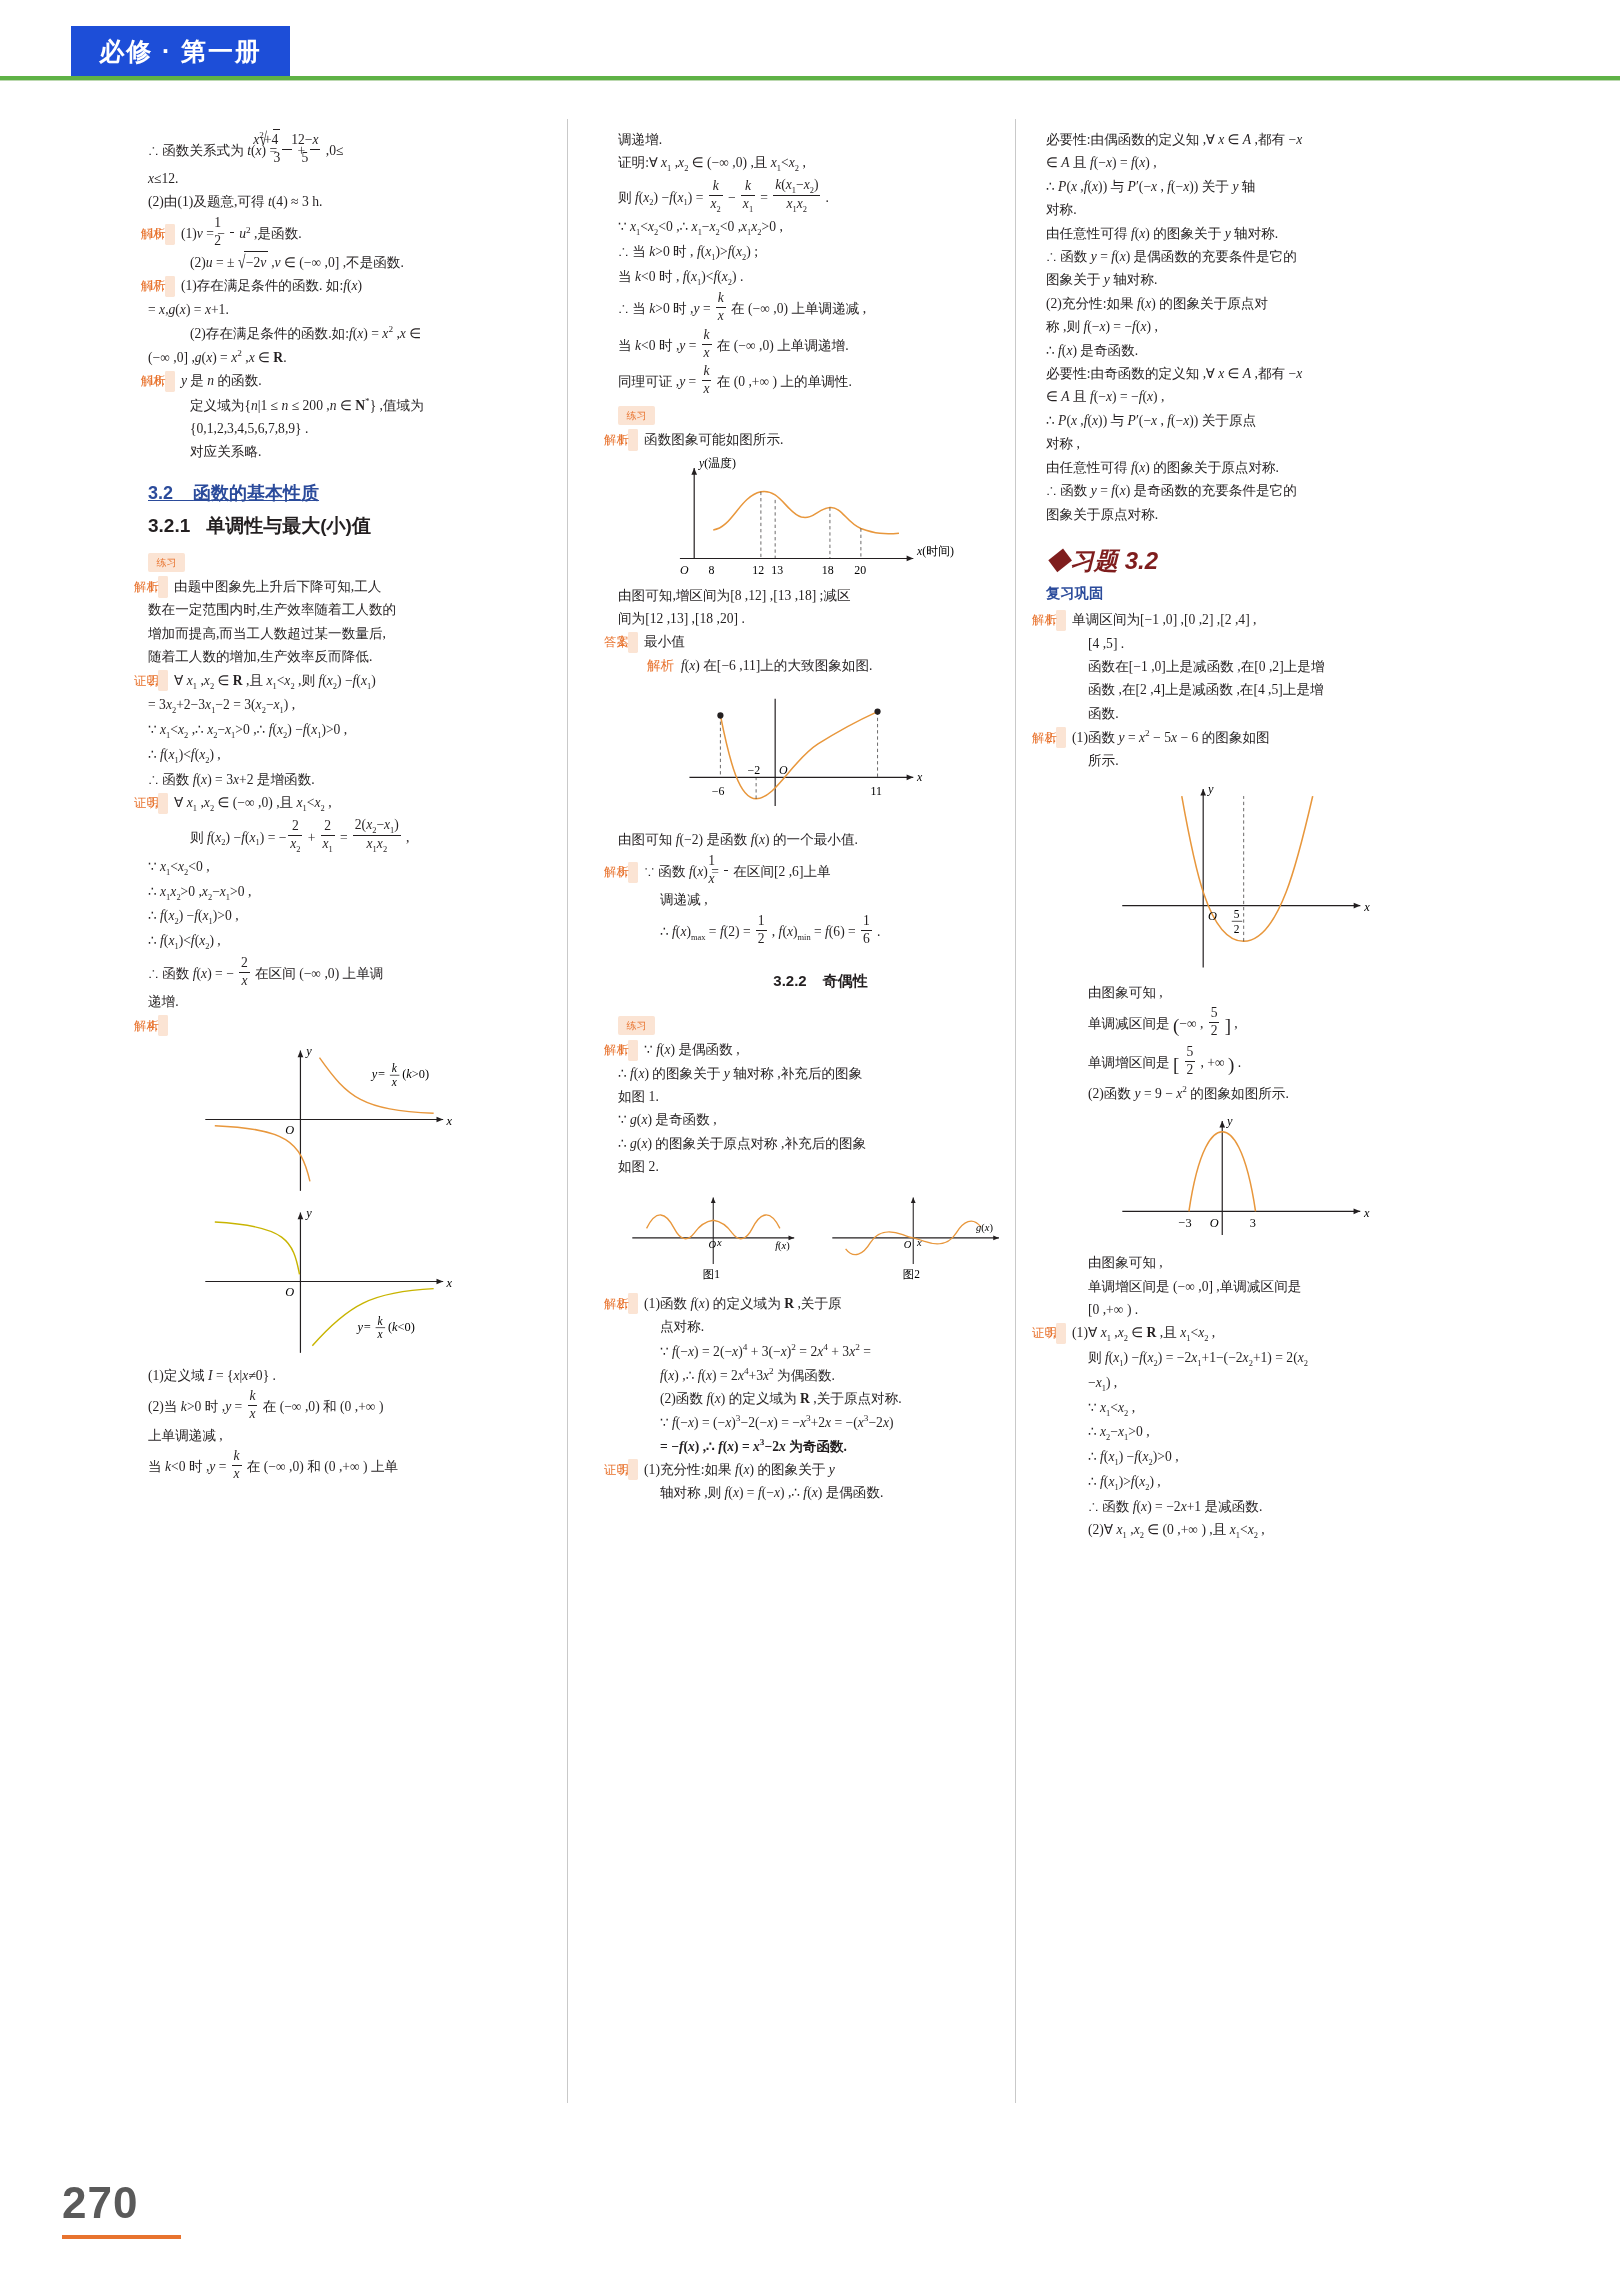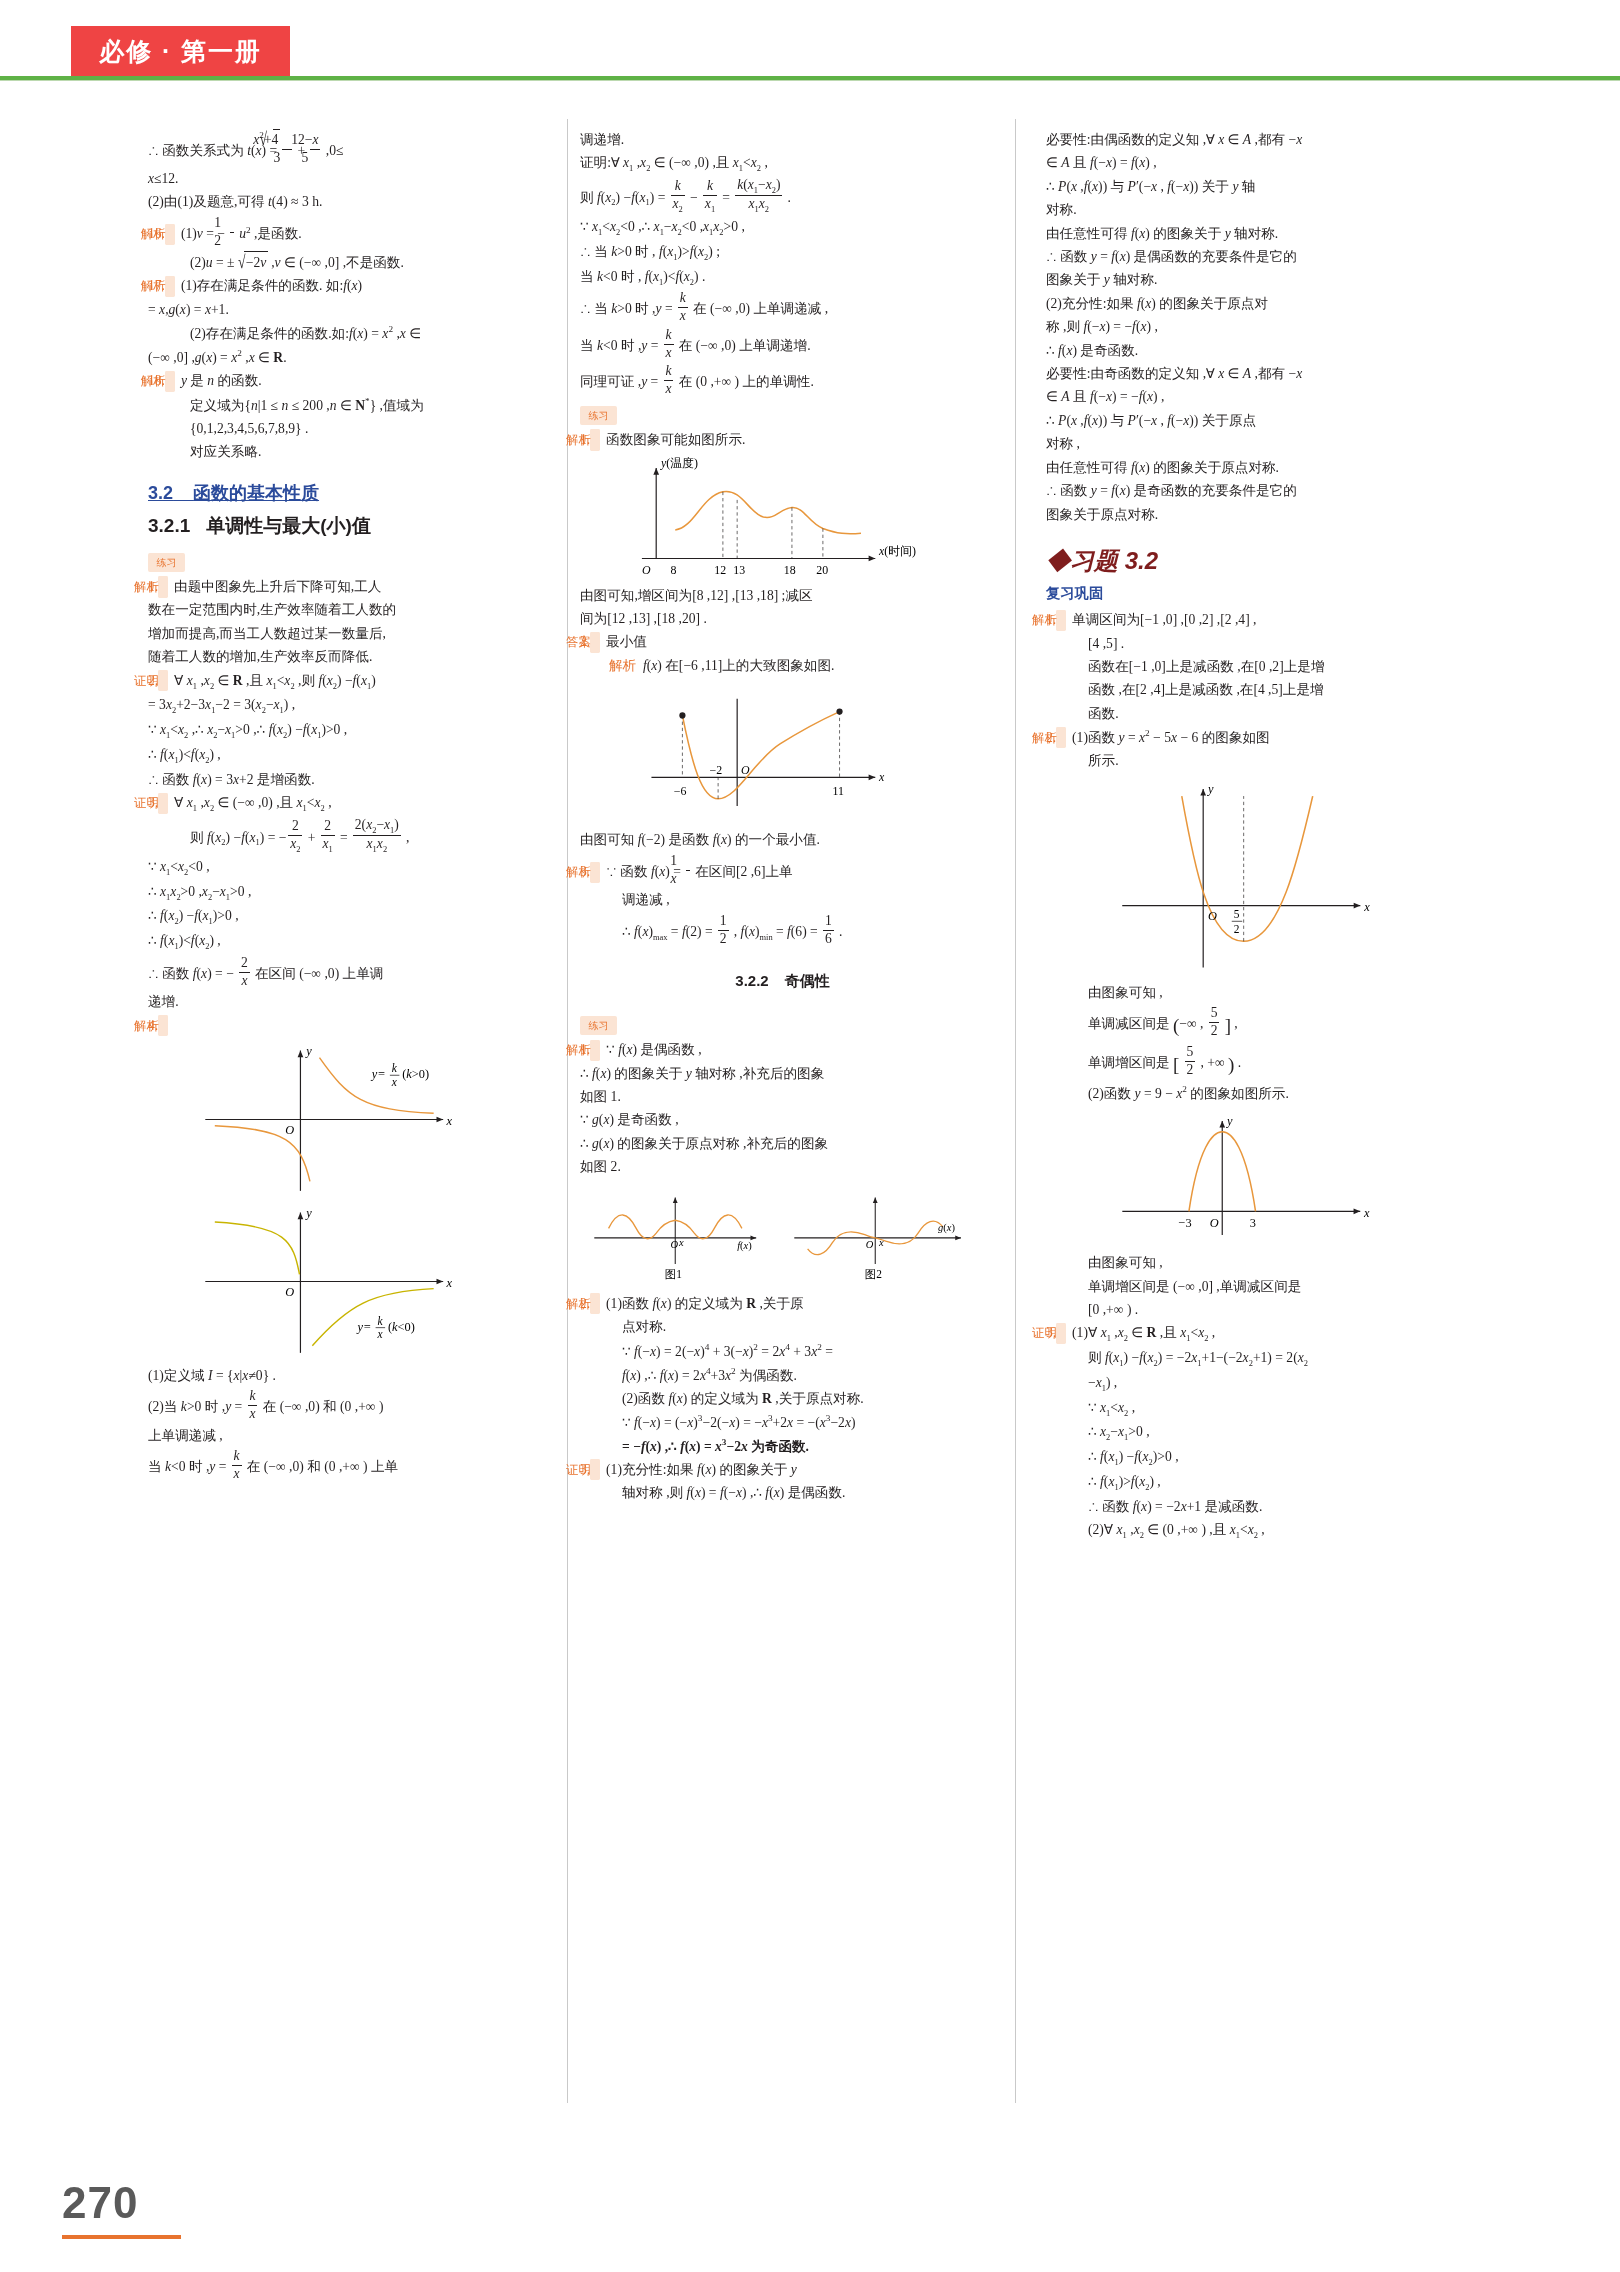--- a/index.html
+++ b/index.html
@@ -9,21 +9,21 @@
     font-family:"Liberation Serif", serif;
     color:#231f20;
     position:relative;
     overflow:hidden;
   }
   .page{position:absolute;inset:0;}
 
   
   .header-tab{
     position:absolute;left:71px;top:26px;width:219px;height:50px;
-    background:#ef4444;display:flex;align-items:center;justify-content:center;
+    background:#1d4ed8;display:flex;align-items:center;justify-content:center;
   }
   .header-tab span{
     color:#ffffff;font-size:25px;font-weight:bold;letter-spacing:1.9px;
     font-family:"Liberation Sans",sans-serif;
   }
   .header-rule{
     position:absolute;left:0;top:76px;width:1620px;height:3.8px;background:#5fb246;
   }
   .header-rule2{
     position:absolute;left:0;top:80px;width:1620px;height:1.4px;background:#bcd9b0;
@@ -34,21 +34,21 @@
     position:absolute;left:62px;bottom:45px;font-size:44px;font-weight:bold;
     color:#5a5a5a;font-family:"Liberation Sans",sans-serif;letter-spacing:1px;
   }
   .footer-bar{
     position:absolute;left:62px;bottom:34px;width:119px;height:4.3px;background:#e8732e;
   }
 
   
   .col{position:absolute;top:129px;width:405px;font-size:13.6px;line-height:1.62;}
   .col1{left:148px;}
-  .col2{left:580px;}
+  .col2{left:618px;}
   .col3{left:1046px;}
   .vrule{position:absolute;top:119px;width:1px;height:1984px;background:#c9c9c9;}
   .vrule1{left:567px;}
   .vrule2{left:1015px;}
 
   p{margin:0 0 1.4px 0;}
   .hang{padding-left:21px;text-indent:-21px;}
   .hang2{padding-left:29px;text-indent:-29px;}
 
   

